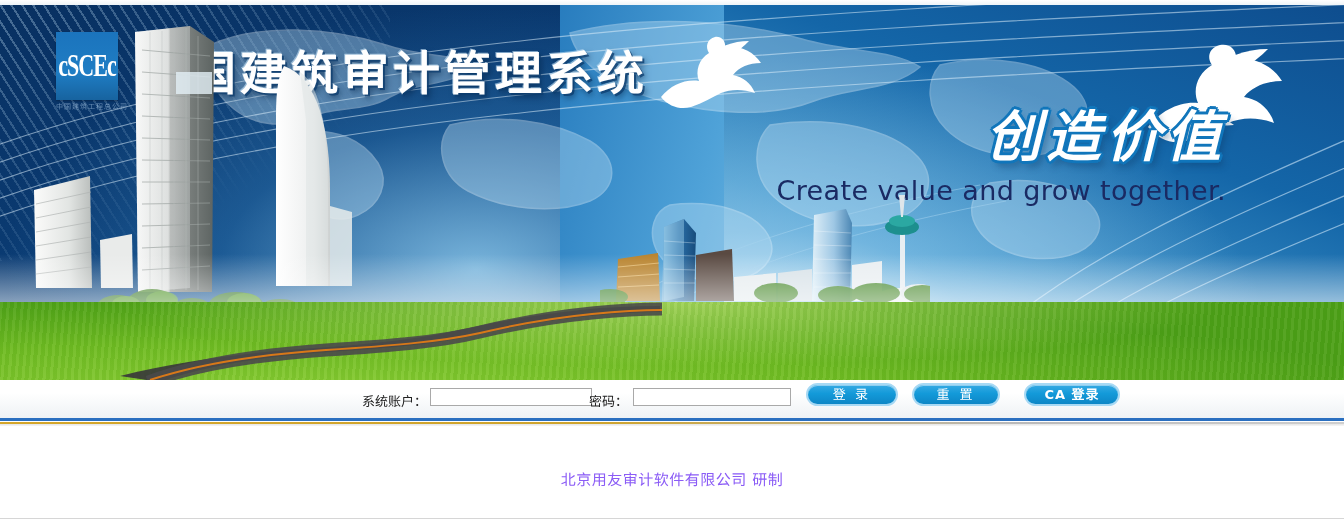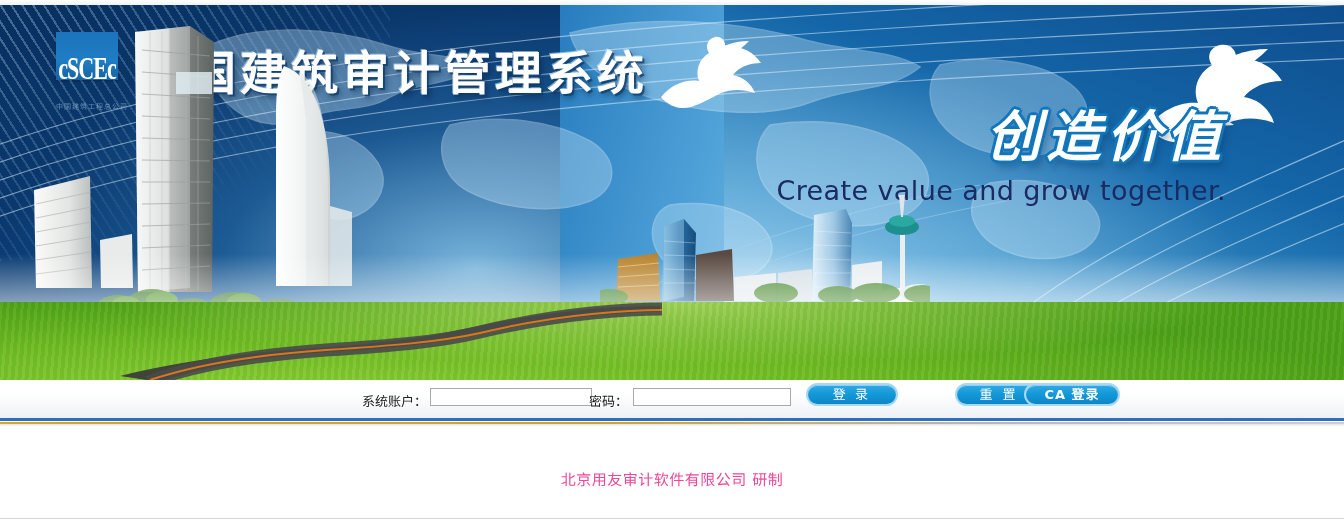--- a/index.html
+++ b/index.html
@@ -83,23 +83,23 @@
     transform: skewY(-2deg);
     opacity: .85;
     -webkit-mask-image: linear-gradient(to bottom right, #000 10%, transparent 72%);
             mask-image: linear-gradient(to bottom right, #000 10%, transparent 72%);
   }
 
   
   .logo {
     position: absolute;
     left: 56px; top: 27px;
-    width: 62px; height: 48px;
+    width: 62px; height: 68px;
     background: linear-gradient(#1b74bd, #1f7dc4 60%, #17639f);
-    display: flex; align-items: flex-end; justify-content: center;
+    display: flex; align-items: center; justify-content: center;
     box-shadow: 0 1px 2px rgba(0,0,0,.25);
   }
   .logo-text {
     color: #ffffff;
     font-size: 22px;
     letter-spacing: -1px;
     font-weight: bold;
     font-family: "Liberation Serif", "DejaVu Serif", serif;
     transform: scaleY(1.45);
     line-height: 1;
@@ -261,21 +261,21 @@
     letter-spacing: 3px;
     text-align: center;
     line-height: 19px;
     cursor: pointer;
     box-sizing: border-box;
     font-family: "DejaVu Sans", "Liberation Sans", sans-serif;
     box-shadow: inset 0 1px 0 rgba(255,255,255,.45);
     padding: 0;
   }
   .btn-login { left: 806px; width: 92px; font-family: Liberation Serif, serif; }
-  .btn-reset { left: 955px; width: 88px; }
+  .btn-reset { left: 912px; width: 88px; }
   .btn-ca    { left: 1024px; width: 96px; letter-spacing: 1px; font-weight: bold; }
 
   
   .divider-wrap {
     position: absolute;
     left: 0; top: 418px;
     width: 1344px; height: 8px;
   }
   .div-blue  { position:absolute; left:0; top:0;  width:1344px; height:3px; background:#2a6fc0; }
   .div-gold  { position:absolute; left:0; top:4px; width:1344px; height:2px;
@@ -290,21 +290,21 @@
     width: 1344px;
     height: 92px;
     background: #ffffff;
   }
   .footer-text {
     position: absolute;
     left: 0; top: 42px;
     width: 1344px;
     text-align: center;
     font-size: 15px;
-    color: #ec4899;
+    color: #8b5cf6;
     font-family: "DejaVu Sans", "Liberation Sans", sans-serif;
     letter-spacing: .5px;
   }
   .bottom-rule {
     position: absolute;
     left: 0; top: 518px;
     width: 1344px; height: 1px;
     background: #d6d6d6;
   }
 </style>

